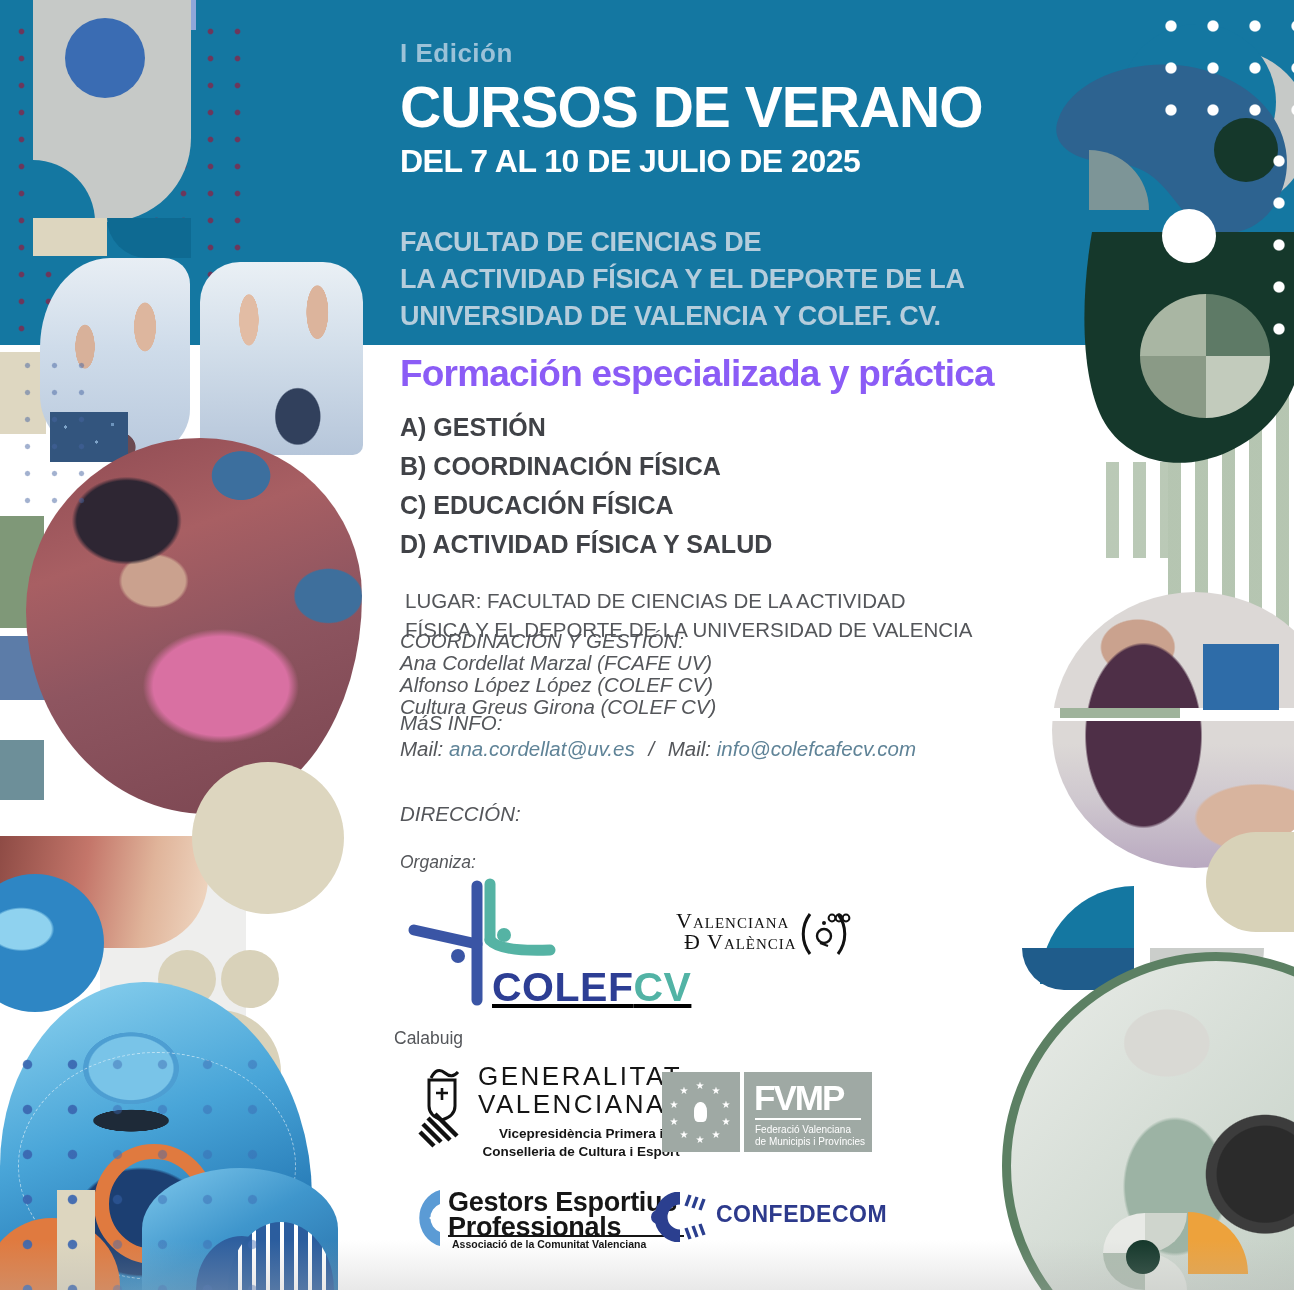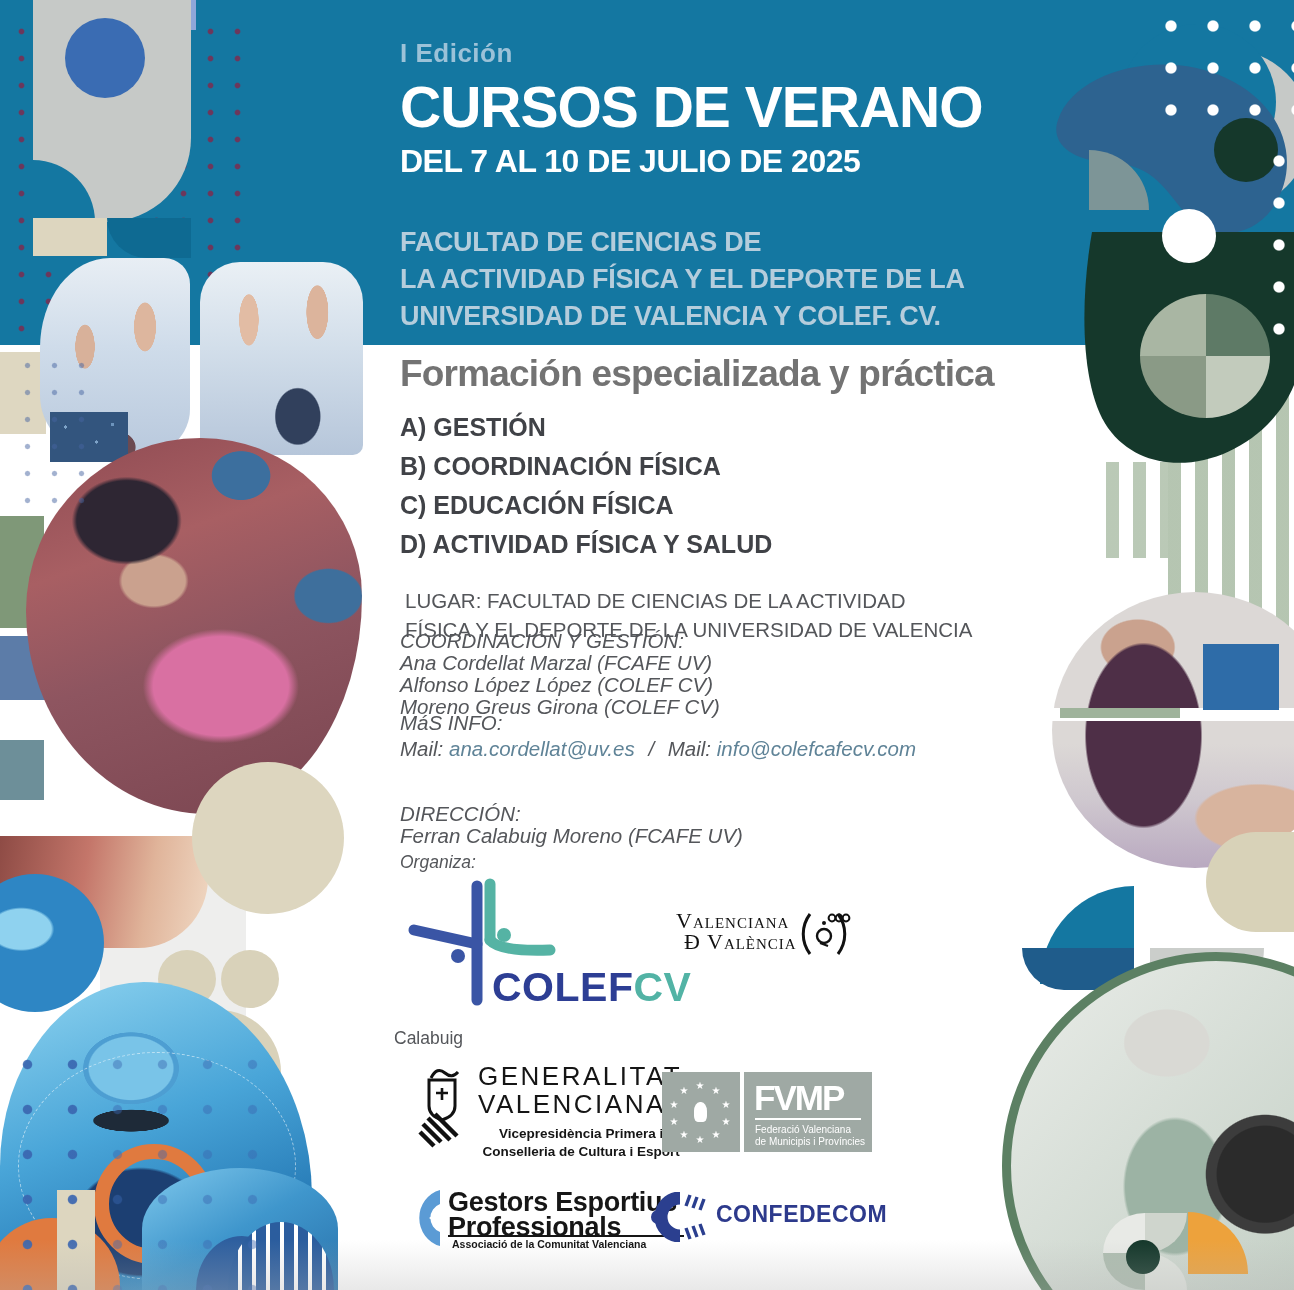--- a/index.html
+++ b/index.html
@@ -9,29 +9,29 @@
   .dots{position:absolute;background-image:radial-gradient(circle,var(--c) var(--r),transparent calc(var(--r) + 1.2px));
         background-size:var(--s) var(--s);}
   
   .hdr{position:absolute;left:400px;top:38px;color:#fff;}
   .edition{font-size:26px;font-weight:bold;color:#9cc2d8;letter-spacing:.5px;}
   .title{font-size:57px;font-weight:800;letter-spacing:-1px;margin-top:5px;text-align:right;}
   .dates{font-size:32px;font-weight:800;letter-spacing:-.5px;margin-top:3px;}
   .fac{margin-top:44px;font-size:27px;font-weight:bold;color:#b5cddc;line-height:37px;letter-spacing:-.3px;}
   
   .program{position:absolute;left:400px;top:353px;}
-  .h1{font-size:37px;font-weight:800;color:#737373;letter-spacing:-.8px;}
+  .h1{font-size:37px;font-weight:800;color:#8b5cf6;letter-spacing:-.8px;}
   .courses{margin-top:13px;font-size:25px;font-weight:bold;color:#404247;line-height:39px;}
   .location{margin-top:22px;margin-left:5px;font-size:20.5px;color:#54565a;line-height:29px;}
   .block{position:absolute;left:400px;font-size:20.5px;color:#54565a;line-height:22px;font-style:italic;}
   .email{color:#5f8397;}
   .sep{margin:0 8px;}
   .small-label{font-size:17.5px;color:#54565a;}
   
-  .colef-text{position:absolute;left:492px;top:964px;font-size:41px;font-weight:800;letter-spacing:.5px;}
+  .colef-text{position:absolute;left:492px;top:964px;font-size:41px;font-weight:800;letter-spacing:.5px;text-decoration:underline;}
   .colef-text .p1{color:#2d3e94;} .colef-text .p2{color:#52b3a5;}
   .uv{position:absolute;left:676px;top:910px;color:#111;}
   .uv-name{font-family:"Liberation Serif",serif;font-variant:small-caps;font-size:22px;line-height:21px;letter-spacing:1px;}
   .uv-fac{margin-top:6px;margin-left:58px;font-size:15.5px;font-weight:bold;line-height:20px;}
   .gva{position:absolute;left:410px;top:1062px;color:#151515;}
   .gva-name{font-size:26px;letter-spacing:2.5px;line-height:28px;font-weight:500;}
   .gva-sub{margin-top:7px;font-size:13.5px;font-weight:bold;line-height:18px;text-align:center;}
   .fvmp-box{position:absolute;background:#9fa9a4;}
   .fvmp-star{position:absolute;color:#fff;font-size:10px;transform:translate(-50%,-50%);}
   .fvmp-acro{position:absolute;left:10px;top:6px;color:#fff;font-size:35px;font-weight:800;letter-spacing:-2px;}
@@ -210,37 +210,36 @@
     <div class="location">
       <div>LUGAR: FACULTAD DE CIENCIAS DE LA ACTIVIDAD</div>
       <div>FÍSICA Y EL DEPORTE DE LA UNIVERSIDAD DE VALENCIA</div>
     </div>
   </div>
 
   <div class="block" style="top:630px;">
     <div>COORDINACIÓN Y GESTIÓN:</div>
     <div>Ana Cordellat Marzal (FCAFE UV)</div>
     <div>Alfonso López López (COLEF CV)</div>
-    <div>Moreno Greus Girona (COLEF CV)</div>
+    <div>Cultura Greus Girona (COLEF CV)</div>
   </div>
 
   <div class="block" style="top:712px;">
     <div>MáS INFO:</div>
     <div style="margin-top:4px;">
       <span>Mail:</span>
       <span class="email">ana.cordellat@uv.es</span>
       <span class="sep">/</span>
       <span>Mail:</span>
       <span class="email">info@colefcafecv.com</span>
     </div>
   </div>
 
   <div class="block" style="top:803px;">
     <div>DIRECCIÓN:</div>
-    <div>Ferran Calabuig Moreno (FCAFE UV)</div>
   </div>
 
   <div class="block small-label" style="top:851px;">Organiza:</div>
 
   <svg class="abs" style="left:400px;top:878px;" width="260" height="132" viewBox="0 0 260 132">
     <line x1="77" y1="8" x2="77" y2="122" stroke="#3a55a5" stroke-width="11" stroke-linecap="round"></line>
     <line x1="14" y1="52" x2="77" y2="66" stroke="#3a55a5" stroke-width="11" stroke-linecap="round"></line>
     <circle cx="58" cy="78" r="7" fill="#3a55a5"></circle>
     <line x1="90" y1="6" x2="90" y2="62" stroke="#55b3a4" stroke-width="11" stroke-linecap="round"></line>
     <path d="M90,62 Q100,74 150,72" fill="none" stroke="#55b3a4" stroke-width="11" stroke-linecap="round"></path>

